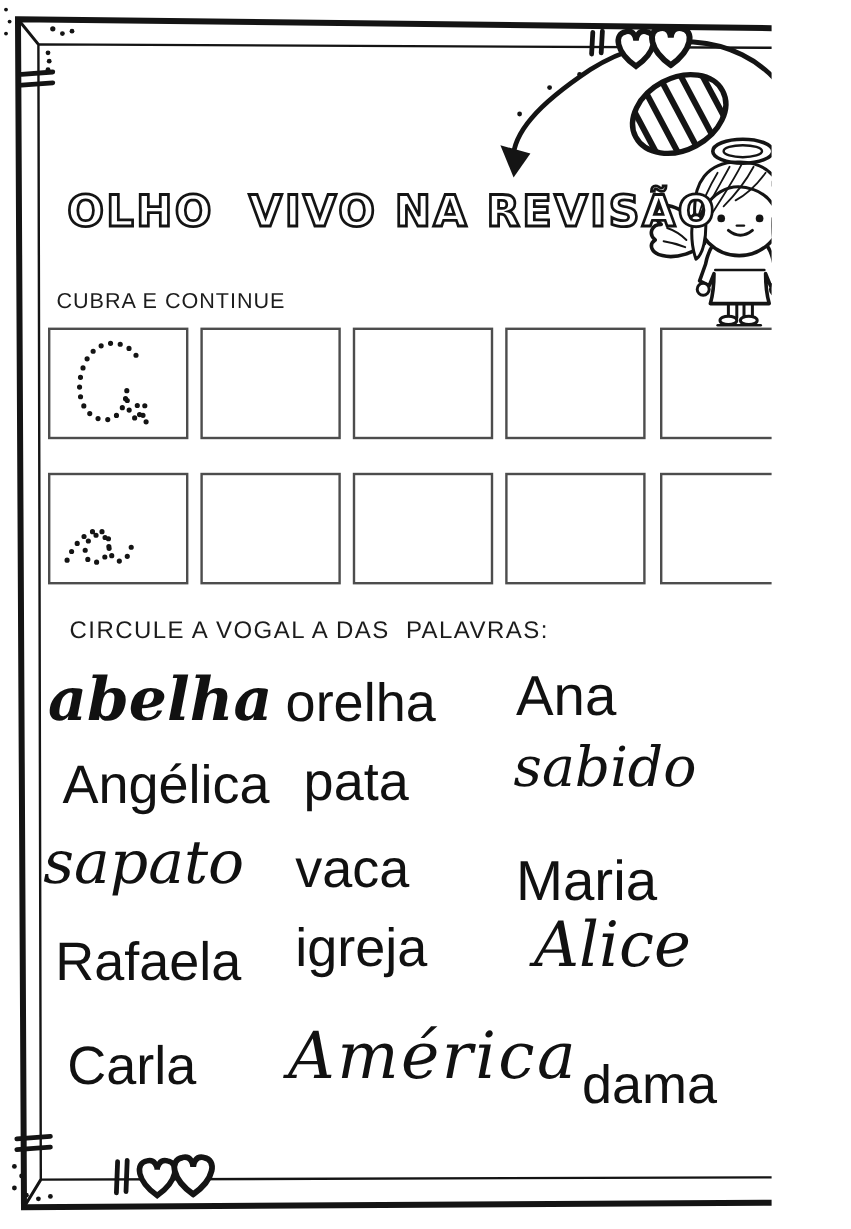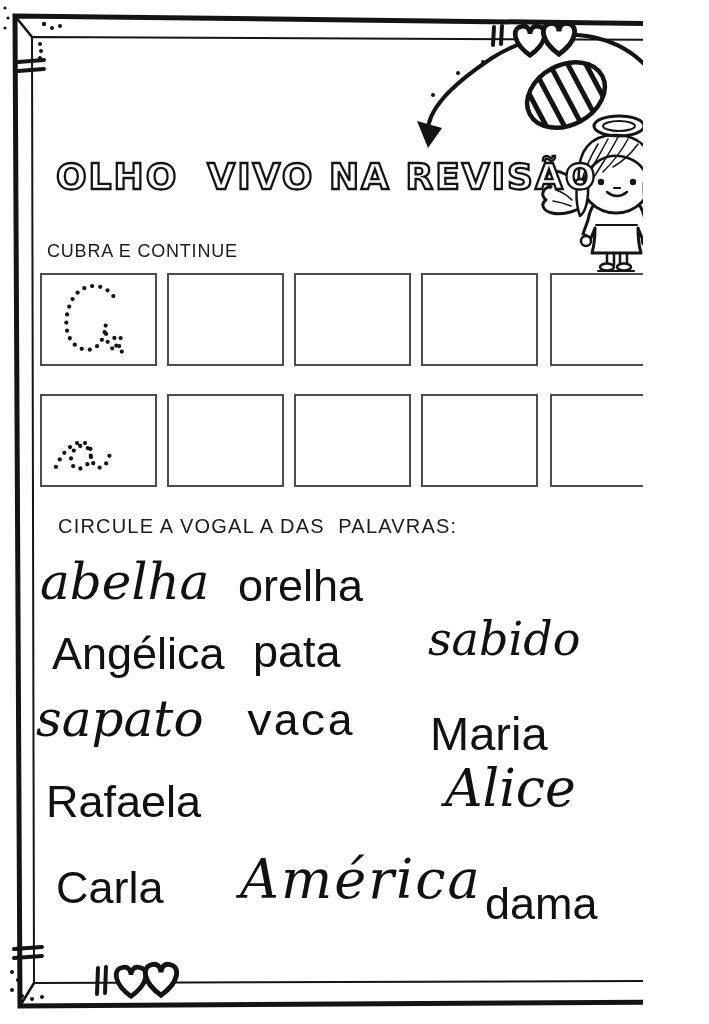--- a/index.html
+++ b/index.html
@@ -20,28 +20,28 @@
   .trace-box{
     position:absolute;width:117px;height:93px;box-sizing:border-box;
     border:2px solid #4d4d4d;background:#ffffff;
   }
   .r0{top:273px;} .r1{top:394px;}
   .c0{left:40px;} .c1{left:167px;} .c2{left:294px;} .c3{left:421px;} .c4{left:550px;}
   .trace-box svg{position:absolute;left:0;top:0;width:100%;height:100%;}
   .word{position:absolute;white-space:nowrap;color:#111111;}
   .print{font-family:"Liberation Sans",sans-serif;font-weight:400;}
   .cursive{font-family:"DejaVu Serif",serif;font-style:italic;font-weight:400;}
-  #w0{left:40px;top:553px;font-size:50px;}
+  #w0{left:40px;top:553px;font-size:50px;font-weight:bold;}
   #w1{left:238px;top:560px;font-size:45px;}
   #w2{left:430px;top:552px;font-size:47px;}
   #w3{left:52px;top:628px;font-size:45px;}
   #w4{left:253px;top:626px;font-size:45px;}
   #w5{left:428px;top:612px;font-size:46px;}
   #w6{left:36px;top:690px;font-size:50px;}
-  #w7{left:246px;top:698px;font-size:45px;font-family:Liberation Mono, monospace;}
+  #w7{left:246px;top:698px;font-size:45px;}
   #w8{left:430px;top:706px;font-size:47px;}
   #w9{left:46px;top:776px;font-size:45px;}
   #w10{left:246px;top:764px;font-size:45px;}
   #w11{left:445px;top:758px;font-size:52px;}
   #w12{left:56px;top:862px;font-size:45px;}
   #w13{left:240px;top:848px;font-size:54px;letter-spacing:2px;text-align:right;}
   #w14{left:485px;top:878px;font-size:45px;}
 </style>
 </head>
 <body>
@@ -192,25 +192,27 @@
   </div>
   <div class="trace-box r1 c1"></div>
   <div class="trace-box r1 c2"></div>
   <div class="trace-box r1 c3"></div>
   <div class="trace-box r1 c4"></div>
 
   <div class="label" id="label-circule">CIRCULE A VOGAL A DAS  PALAVRAS:</div>
 
   <span class="word cursive" id="w0">abelha</span>
   <span class="word print" id="w1">orelha</span>
+  <span class="word print" id="w2">Ana</span>
   <span class="word print" id="w3">Angélica</span>
   <span class="word print" id="w4">pata</span>
   <span class="word cursive" id="w5">sabido</span>
   <span class="word cursive" id="w6">sapato</span>
   <span class="word print" id="w7">vaca</span>
   <span class="word print" id="w8">Maria</span>
   <span class="word print" id="w9">Rafaela</span>
+  <span class="word print" id="w10">igreja</span>
   <span class="word cursive" id="w11">Alice</span>
   <span class="word print" id="w12">Carla</span>
   <span class="word cursive" id="w13">América</span>
   <span class="word print" id="w14">dama</span>
 
 </div>
 
 </body></html>

